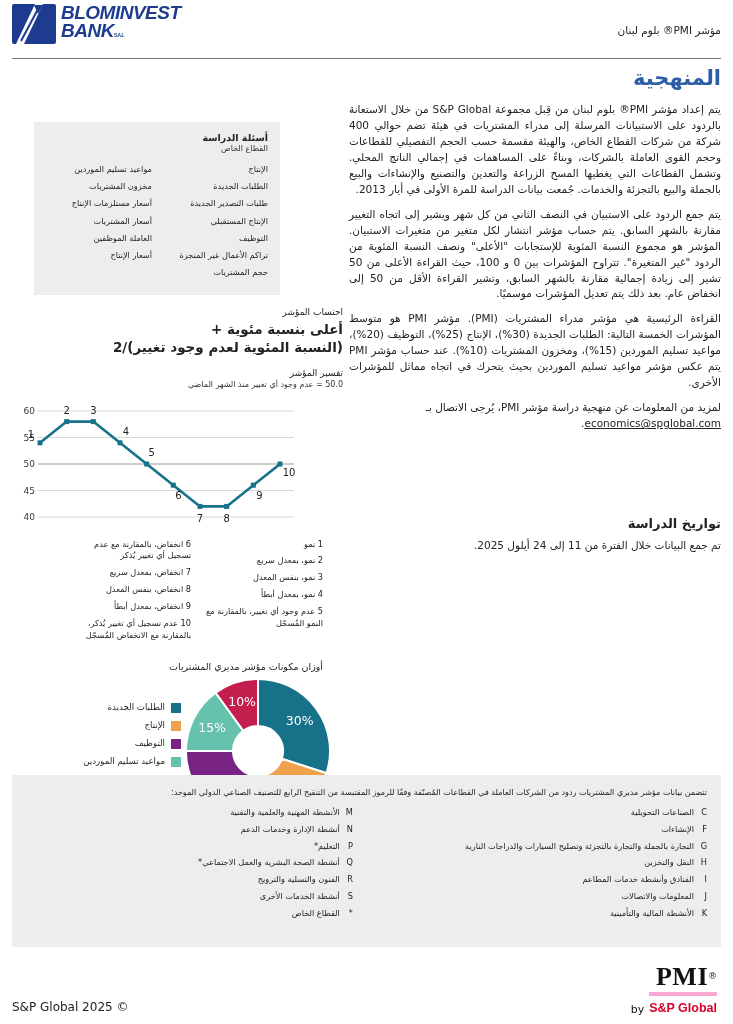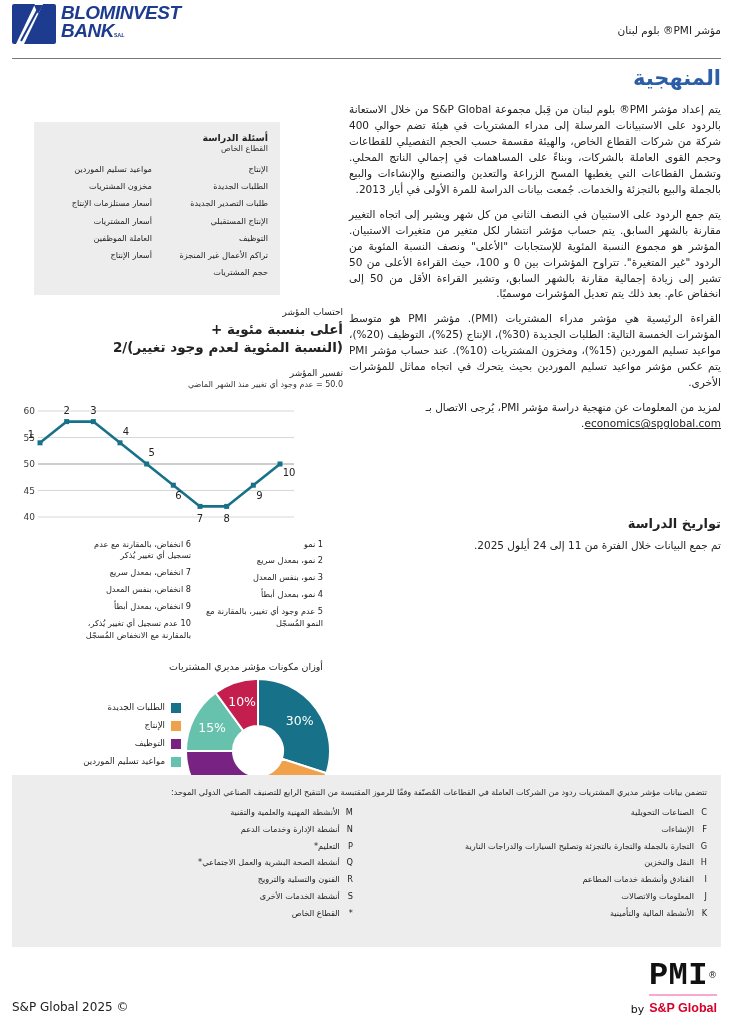--- a/index.html
+++ b/index.html
@@ -69,25 +69,25 @@
   .sc-subtitle { font-size:8px; text-align:right; margin-top:3px; margin-bottom:9px; color:#222; }
   .sc-cols { display:flex; direction:rtl; justify-content:space-between; }
   .sc-col { width:48%; }
   .sc-item { display:flex; direction:rtl; font-size:8.2px; line-height:1.5; margin-bottom:4.5px; }
   .sc-code { flex:0 0 13px; font-family:"DejaVu Sans", sans-serif; }
   .sc-label { text-align:right; }
 
   
   .copyright { position:absolute; left:12px; bottom:10px; font-size:12px; color:#222; direction:ltr; }
   .pmi-logo { position:absolute; right:16px; bottom:8px; width:126px; text-align:right; direction:ltr; }
-  .pmi-word { font-size:32px; font-weight:bold; color:#111; letter-spacing:0.5px; line-height:1; font-family:Liberation Mono, monospace; }
+  .pmi-word { font-size:26px; font-weight:bold; color:#111; letter-spacing:0.5px; line-height:1; font-family:Liberation Serif, serif; }
   .pmi-reg { font-size:9px; vertical-align:super; }
   .pmi-byline { display:flex; justify-content:flex-end; align-items:flex-end; gap:5px; margin-top:2px; }
   .pmi-by { font-size:11px; color:#111; }
-  .pmi-brand-wrap { display:inline-block; border-top:2px solid #f9a8d4; padding-top:1px; }
+  .pmi-brand-wrap { display:inline-block; border-top:4px solid #f9a8d4; padding-top:1px; }
   .pmi-brand { font-size:12.5px; font-weight:bold; color:#d6002a; font-family:"Liberation Sans", sans-serif; }
 </style>
 </head>
 <body>
 
 <div class="page">
 
   <div class="header">
     <div class="logo">
       <svg width="44" height="42" viewBox="0 0 44 42">

